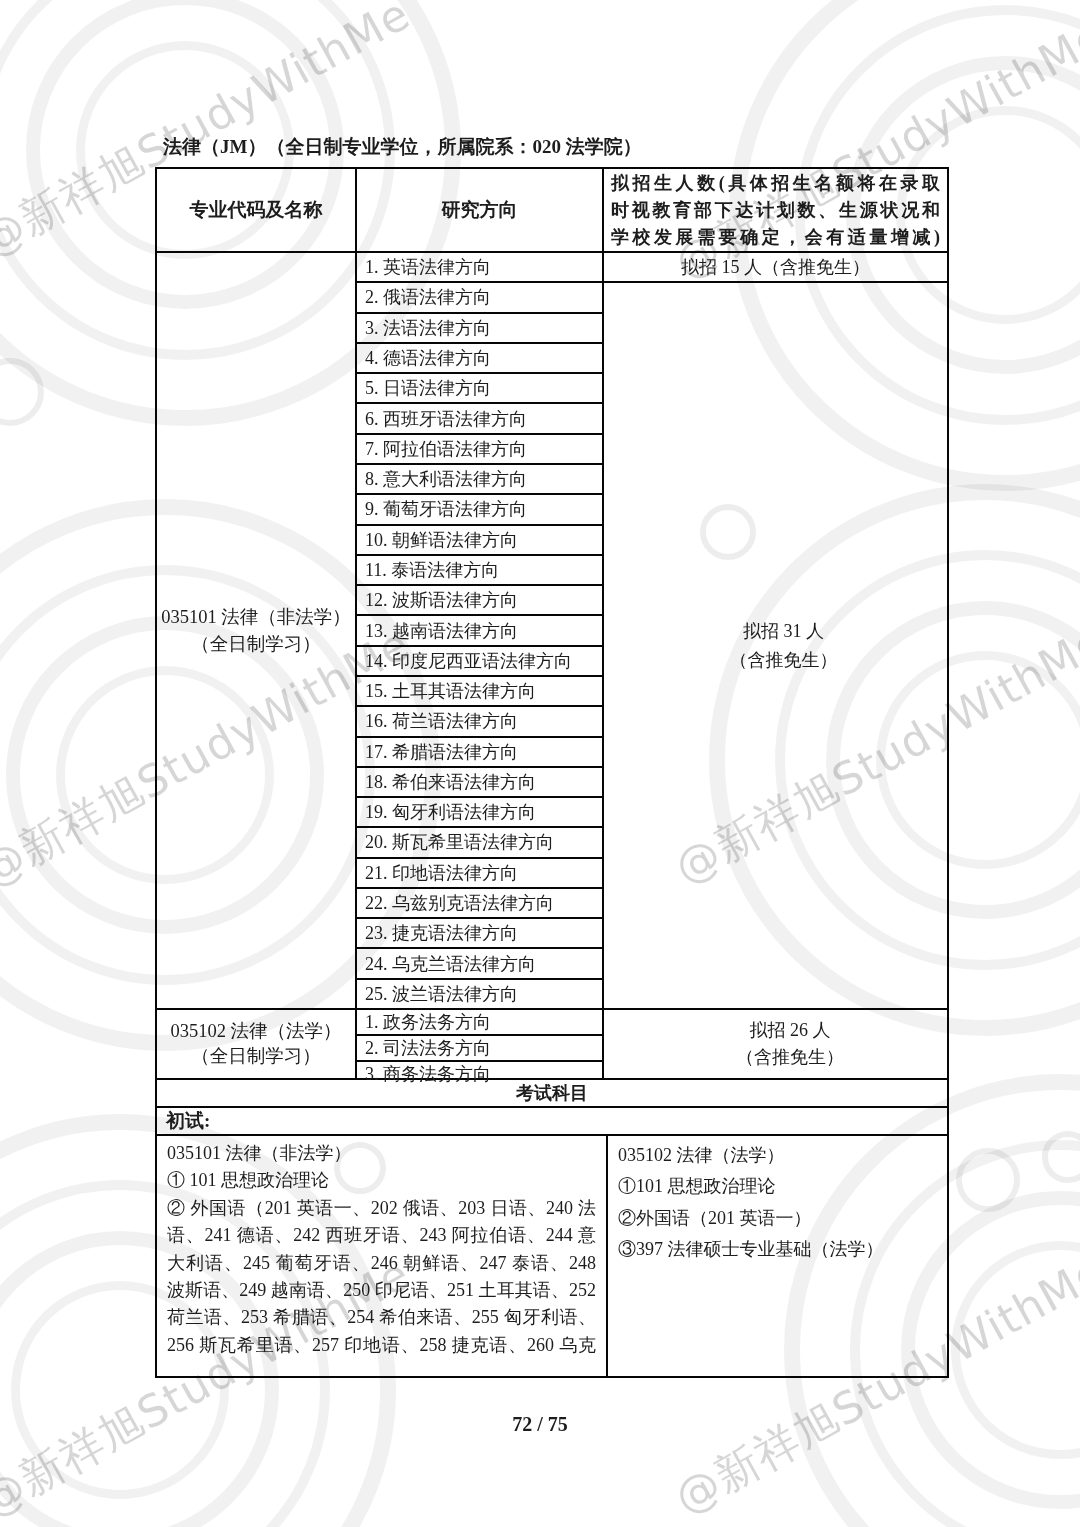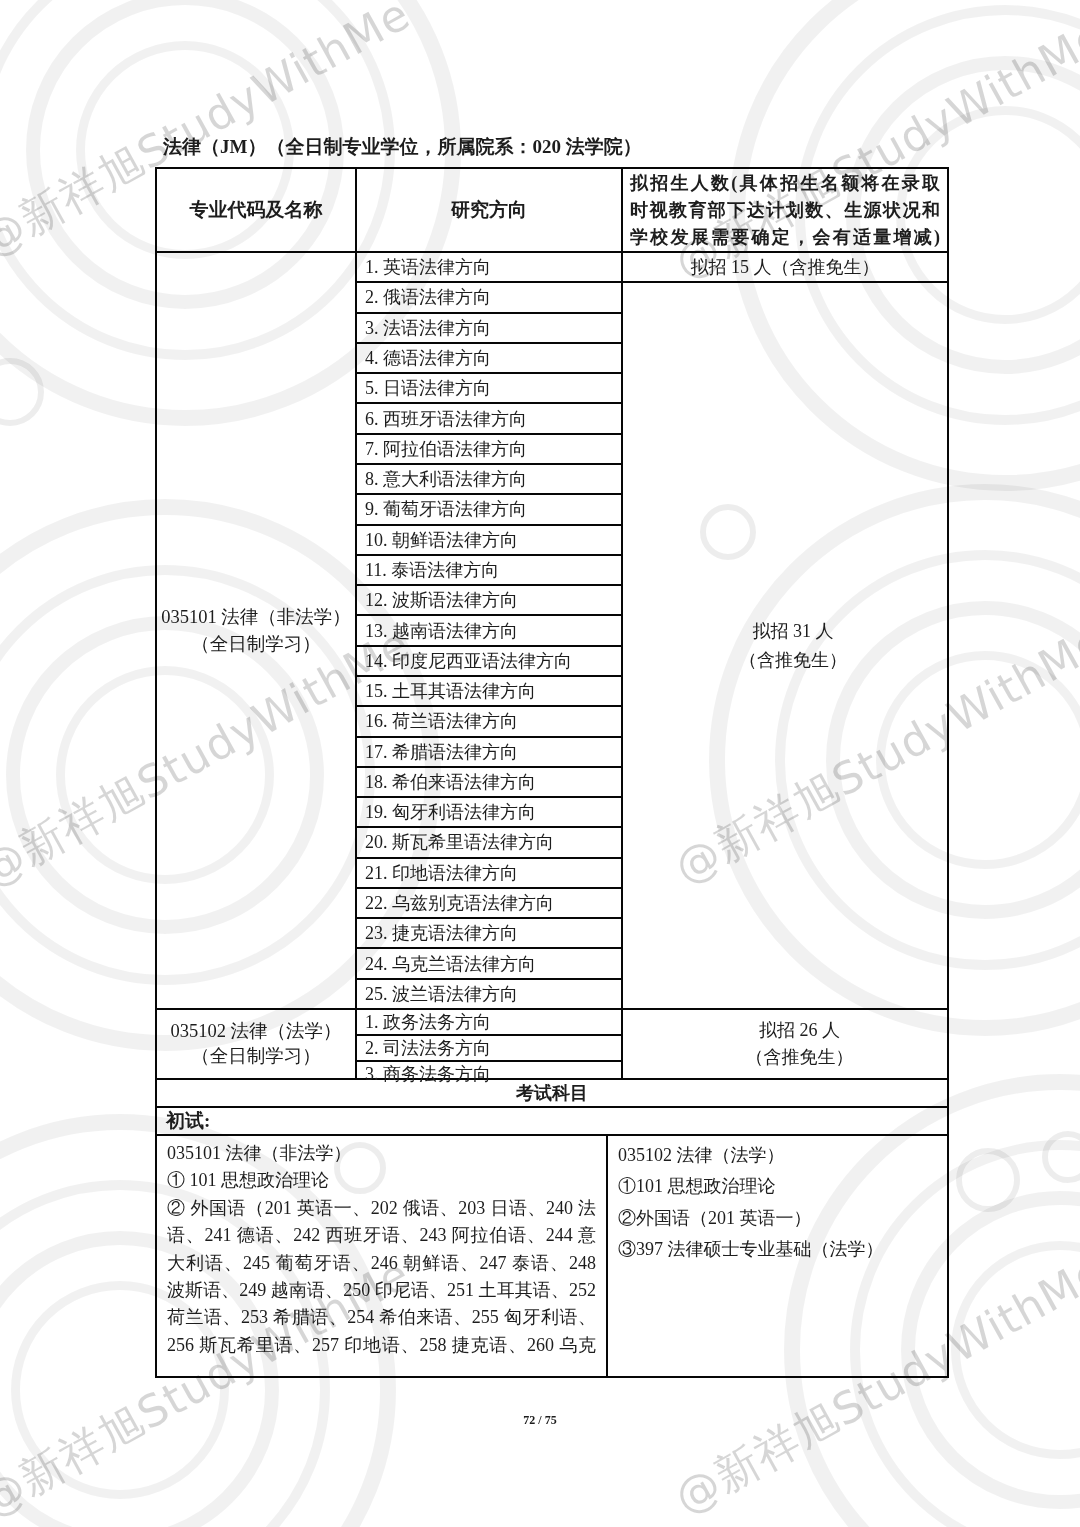--- a/index.html
+++ b/index.html
@@ -19,34 +19,34 @@
   .wm-text{
     position:absolute;z-index:0;transform:translate(-50%,-50%) rotate(-29deg);
     font-size:44px;letter-spacing:1px;white-space:nowrap;
     color:rgba(0,0,0,0.16);font-family:"DejaVu Sans","Liberation Sans",sans-serif;
   }
   .small-circle{position:absolute;border:6px solid rgba(0,0,0,0.07);
     border-radius:50%;transform:translate(-50%,-50%);z-index:0;}
   
   .doc-title{position:absolute;left:163px;top:134px;font-size:19px;font-weight:bold;z-index:1;}
   .footer{position:absolute;top:1413px;left:0;width:100%;text-align:center;
-          font-size:12px;font-weight:bold;z-index:1;}
+          font-size:20px;font-weight:bold;z-index:1;}
   
   .tbl{position:absolute;left:155px;top:167px;width:790px;height:1207px;
        border:2px solid #060606;display:flex;flex-direction:column;z-index:1;
        font-size:18px;box-sizing:content-box;}
   .row{display:flex;border-bottom:2px solid #060606;box-sizing:border-box;}
   .hdr{height:84px;}
   .body1{height:757px;}
   .body2{height:70px;}
   .exam-title-row{height:28px;align-items:center;justify-content:center;font-weight:bold;}
   .exam-stage-row{height:28px;align-items:center;padding-left:9px;font-weight:bold;font-size:19px;}
   .exam-cols{flex:1;border-bottom:none;}
   .c1{width:200px;border-right:2px solid #060606;box-sizing:border-box;}
-  .c2{width:266px;border-right:2px solid #060606;box-sizing:border-box;}
+  .c2{width:247px;border-right:2px solid #060606;box-sizing:border-box;}
   .c3{flex:1;box-sizing:border-box;}
   .hcell{display:flex;align-items:center;justify-content:center;font-weight:bold;font-size:19px;}
   .hcell3{font-weight:bold;padding:2px 7px;display:flex;flex-direction:column;justify-content:center;}
   .h3line{line-height:27px;text-align:justify;text-align-last:justify;}
   .pcell{display:flex;flex-direction:column;align-items:center;justify-content:center;
          line-height:27px;font-size:18.5px;text-align:center;}
   .body2 .pcell{line-height:25px;}
   .dir-rows{display:flex;flex-direction:column;}
   .dir-row{flex:1;display:flex;align-items:center;padding-left:8px;
            border-bottom:2px solid #060606;box-sizing:border-box;}

